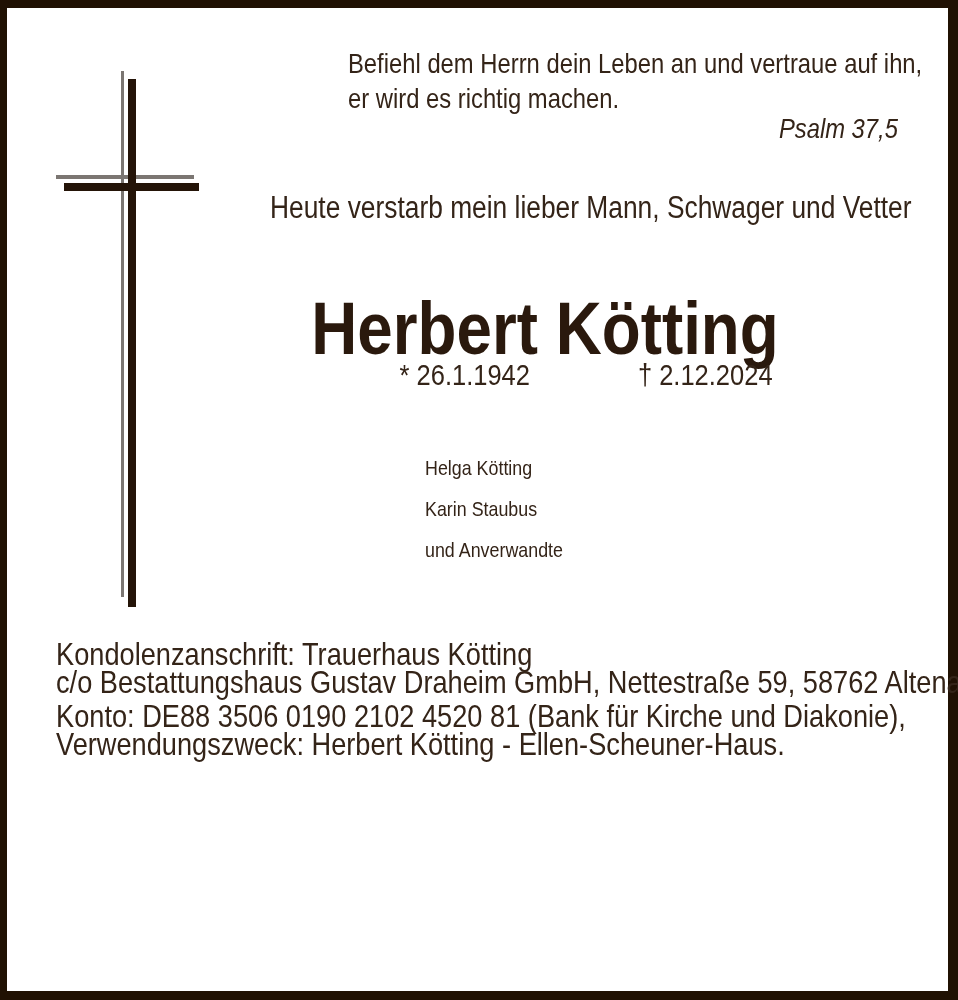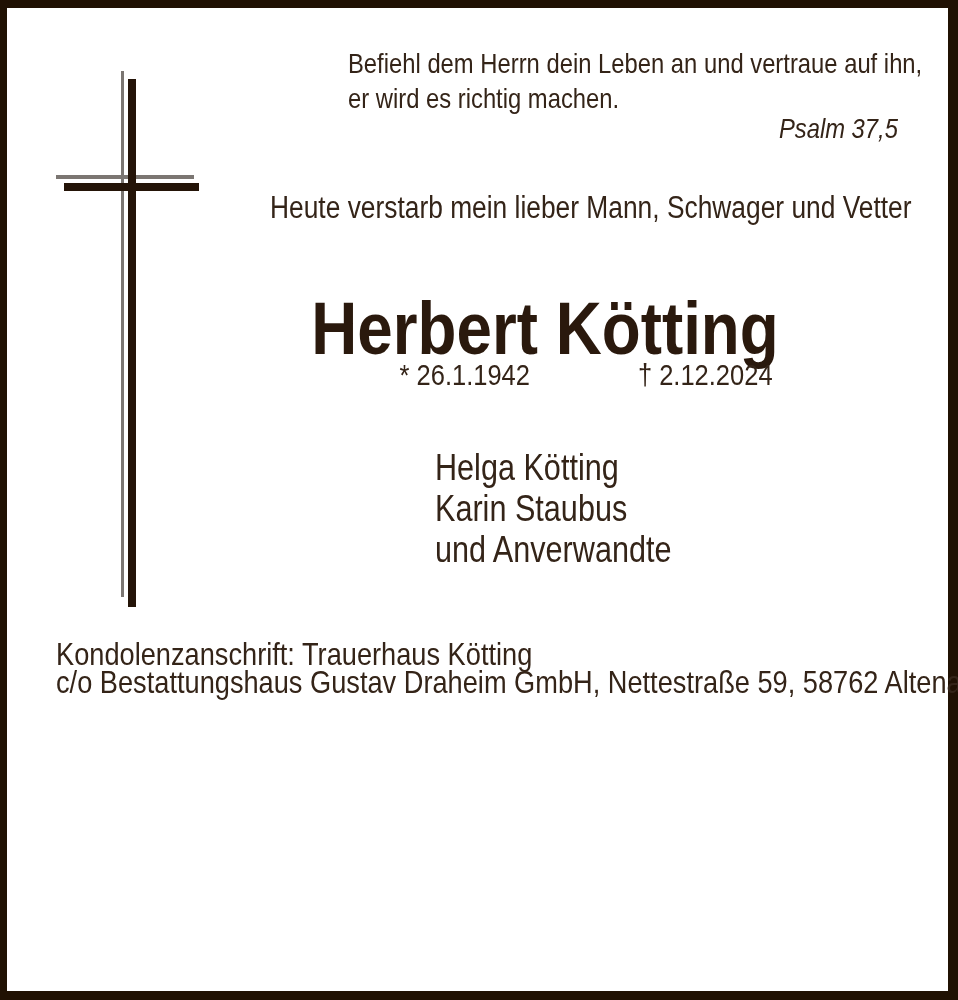--- a/index.html
+++ b/index.html
@@ -89,23 +89,23 @@
     width: 100%;
     display: flex;
     justify-content: center;
     gap: 84px;
     font-size: 30px;
     line-height: 30px;
   }
 
   .mourners {
     position: absolute;
-    left: 435px;
+    left: 425px;
     top: 448px;
-    font-size: 36px;
+    font-size: 21px;
     line-height: 40px;
   }
   .mourners .mourner-line { margin-bottom: 1px; }
 
   .details {
     position: absolute;
     left: 56px;
     top: 640px;
     width: 890px;
     font-size: 32px;
@@ -153,15 +153,19 @@
     <div class="mourner-line cond">Helga Kötting</div>
     <div class="mourner-line cond">Karin Staubus</div>
     <div class="mourner-line cond">und Anverwandte</div>
   </div>
 
   <div class="details">
     <div class="para para-condolence">
       <div class="cond">Kondolenzanschrift: Trauerhaus Kötting</div>
       <div class="cond">c/o Bestattungshaus Gustav Draheim GmbH, Nettestraße 59, 58762 Altena</div>
     </div>
+    <div class="para para-account">
+      <div class="cond">Konto: DE88 3506 0190 2102 4520 81 (Bank für Kirche und Diakonie),</div>
+      <div class="cond">Verwendungszweck: Herbert Kötting - Ellen-Scheuner-Haus.</div>
+    </div>
   </div>
 
 </div>
 
 </body></html>

